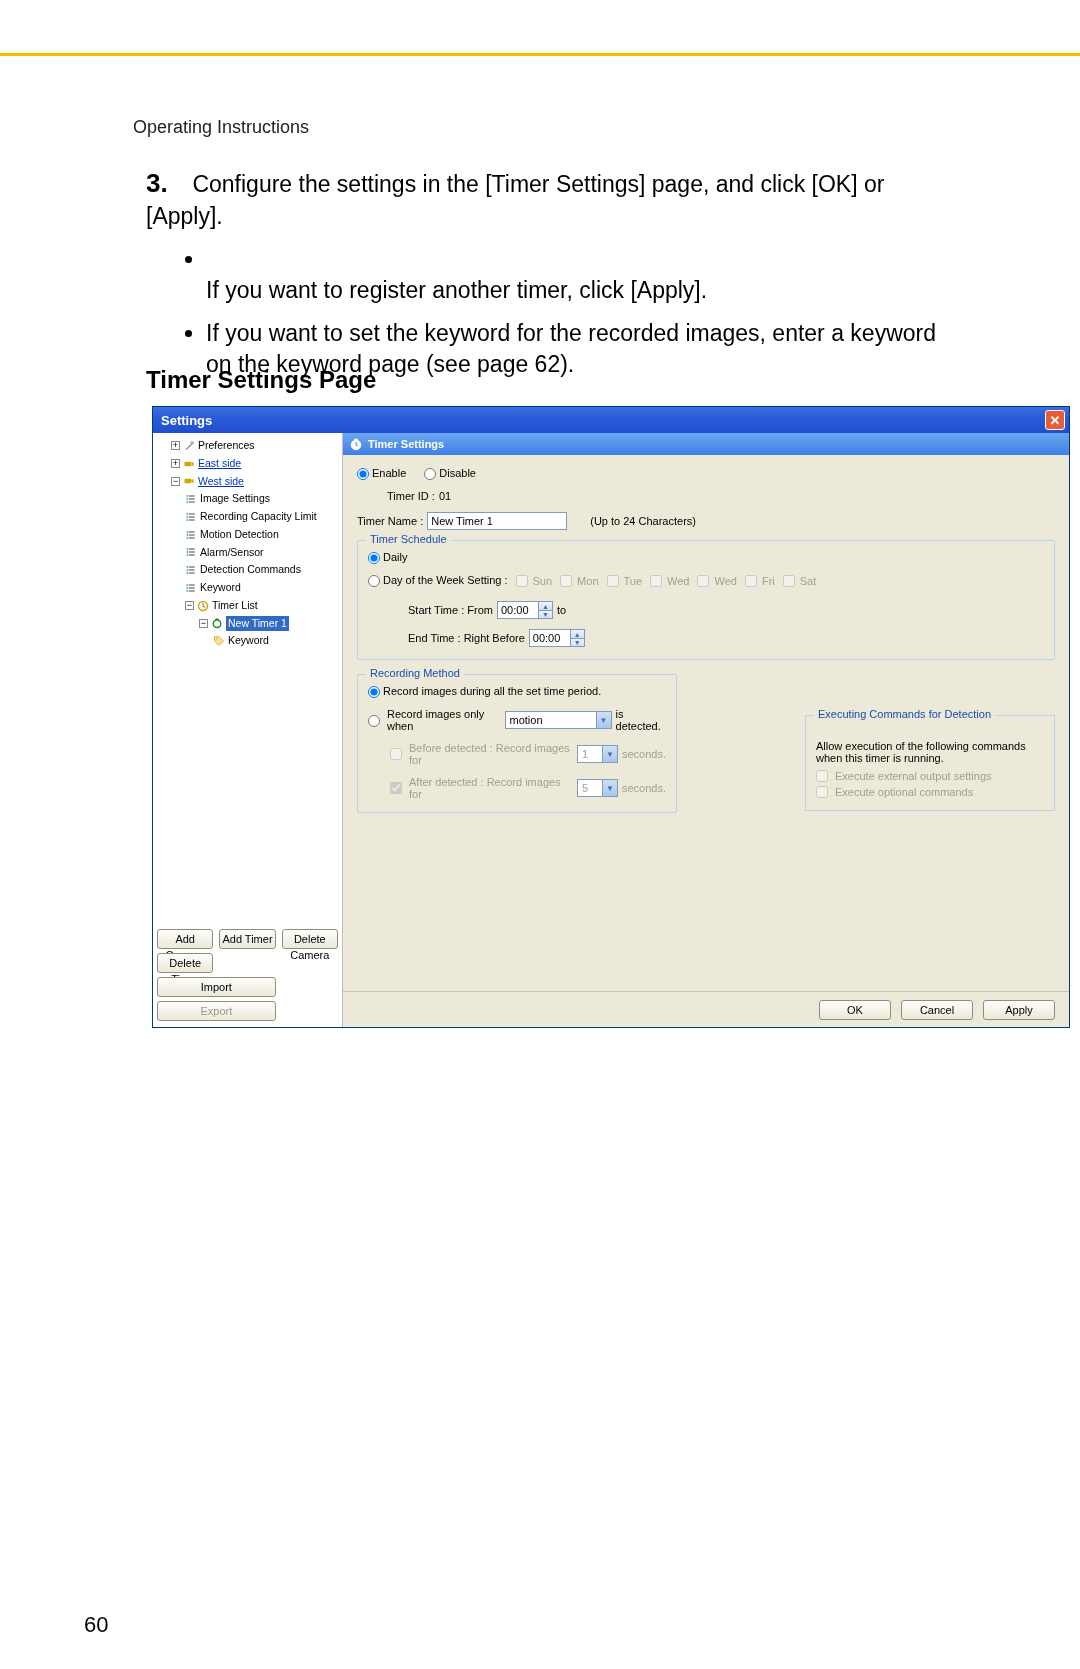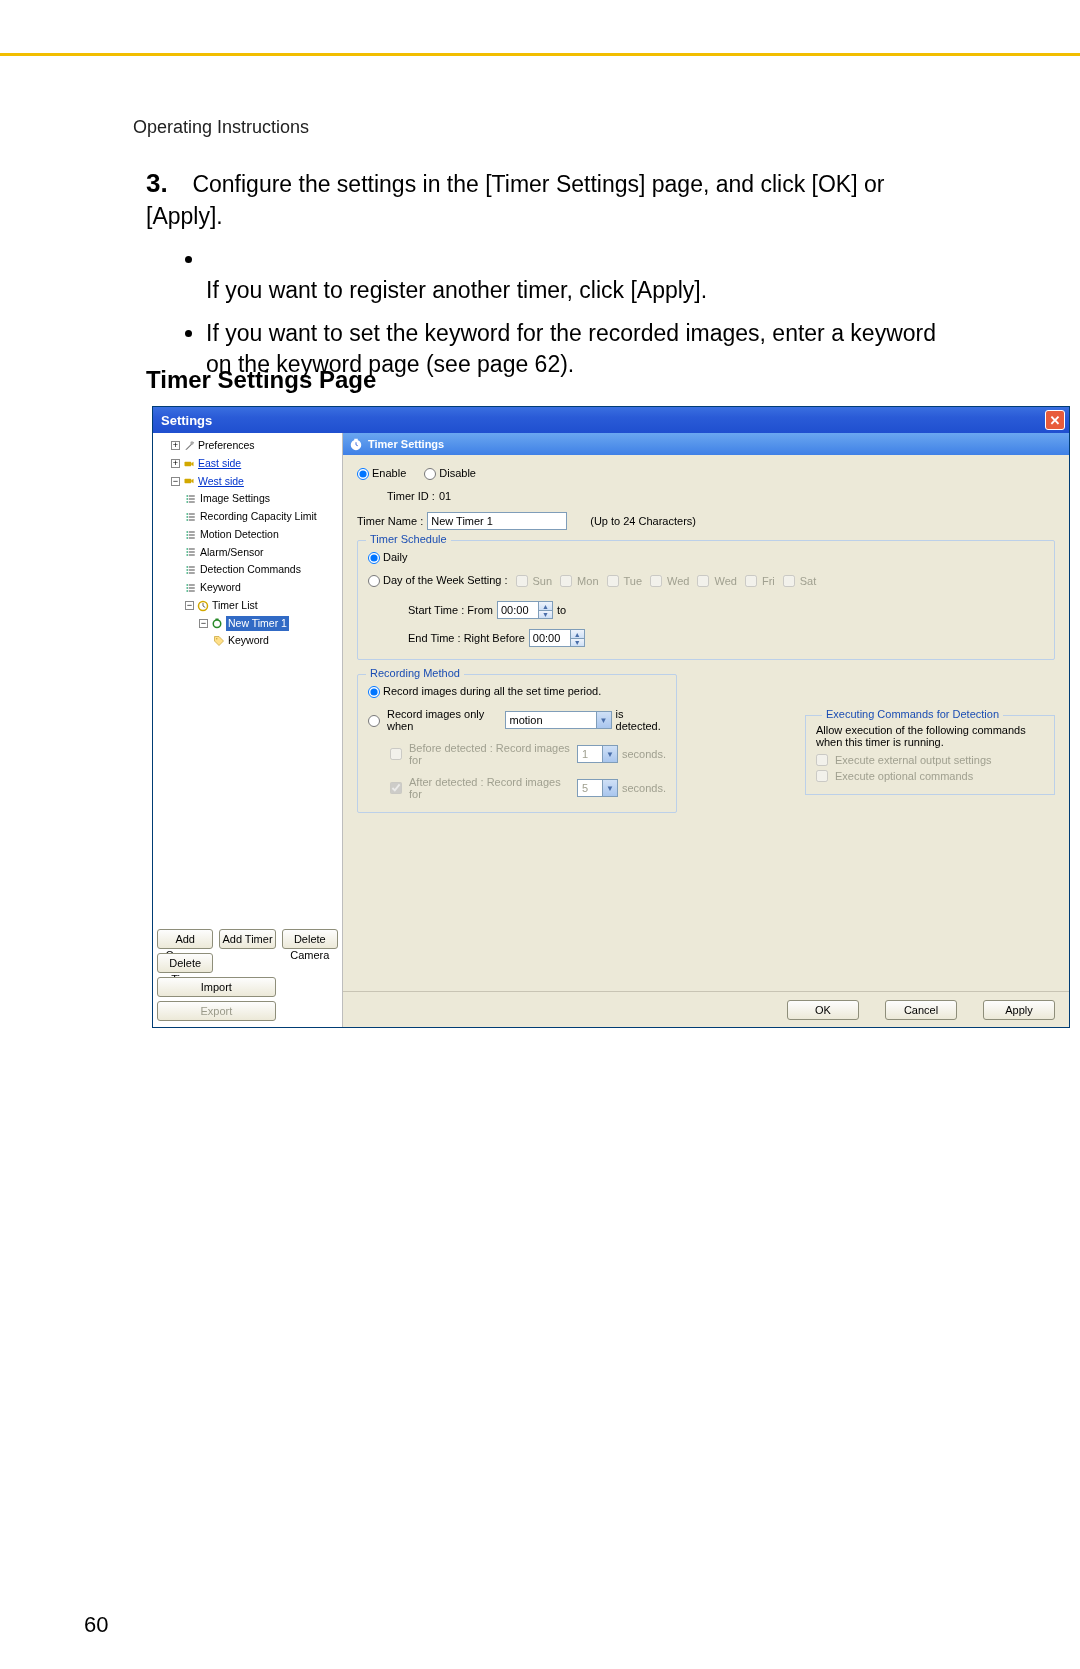--- a/index.html
+++ b/index.html
@@ -101,25 +101,25 @@
   }
   .spinner input{ border:0; width:40px; font-size:11px; padding:0 3px;}
   .spinner .sp-btns{ width:14px; display:flex; flex-direction:column;}
   .spinner .sp-btns div{ flex:1; background:linear-gradient(#eef3fb,#cfe0f6); border-left:1px solid #7f9db9; font-size:7px; display:flex; align-items:center; justify-content:center; color:#4a6ea9;}
   .spinner .sp-btns div:first-child{border-bottom:1px solid #7f9db9;}
   .dropdown-xp { display:inline-flex; border:1px solid #7f9db9; background:#fff; height:18px; align-items:center;}
   .dropdown-xp span{ padding:0 4px; font-size:11px;}
   .dropdown-xp .dd-arrow{ width:15px; height:100%; background:linear-gradient(#cfe0f6,#a9c6ee); border-left:1px solid #7f9db9; display:flex; align-items:center; justify-content:center; color:#4a6ea9; font-size:8px;}
   .disabled-txt { color:#a0a090;}
   .cmds-box { border:1px solid #bcd0e9; padding:8px 10px 12px 10px; position:absolute; right:14px; top:260px; width:250px;}
-  .cmds-box .legend{ position:absolute; top:-8px; left:16px; background:#ece9d8; padding:0 4px; color:#1a4db3; font-size:11px;}
+  .cmds-box .legend{ position:absolute; top:-8px; left:8px; background:#ece9d8; padding:0 4px; color:#1a4db3; font-size:11px;}
   .bottom-bar {
     position:absolute; bottom:0; left:0; right:0; height:36px; background:#ece9d8;
     border-top:1px solid #c8c4b4;
-    display:flex; justify-content:flex-end; align-items:center; gap:26px; padding-right:14px;
+    display:flex; justify-content:flex-end; align-items:center; gap:10px; padding-right:14px;
   }
   .bottom-bar .btn-xp{ width:72px;}
   .day-row { display:flex; align-items:center; flex-wrap:wrap; gap:4px 8px;}
   .day-row .day { display:flex; align-items:center; gap:2px; color:#a0a090;}
 
   .page-num {
     position: absolute; left: 84px; top: 1612px; font-size: 22px;
   }
 </style>
 </head>
@@ -402,21 +402,21 @@
             <span class="dropdown-xp">
               <span style="width:24px">5</span>
               <span class="dd-arrow">▼</span>
             </span>
             <span class="lbl">seconds.</span>
           </div>
         </div>
 
         <div class="cmds-box">
           <span class="legend">Executing Commands for Detection</span>
-          <div class="lbl" style="margin-bottom:6px;">Allow execution of the following commands when this timer is running.</div>
+          <div class="lbl" style="margin-bottom:6px;margin-top:16px;">Allow execution of the following commands when this timer is running.</div>
           <div class="row-inline disabled-txt" style="margin-bottom:4px;">
             <input type="checkbox" class="check" disabled="" style="">
             <span class="lbl">Execute external output settings</span>
           </div>
           <div class="row-inline disabled-txt" style="margin-bottom:0;">
             <input type="checkbox" class="check" disabled="" style="">
             <span class="lbl">Execute optional commands</span>
           </div>
         </div>
 

